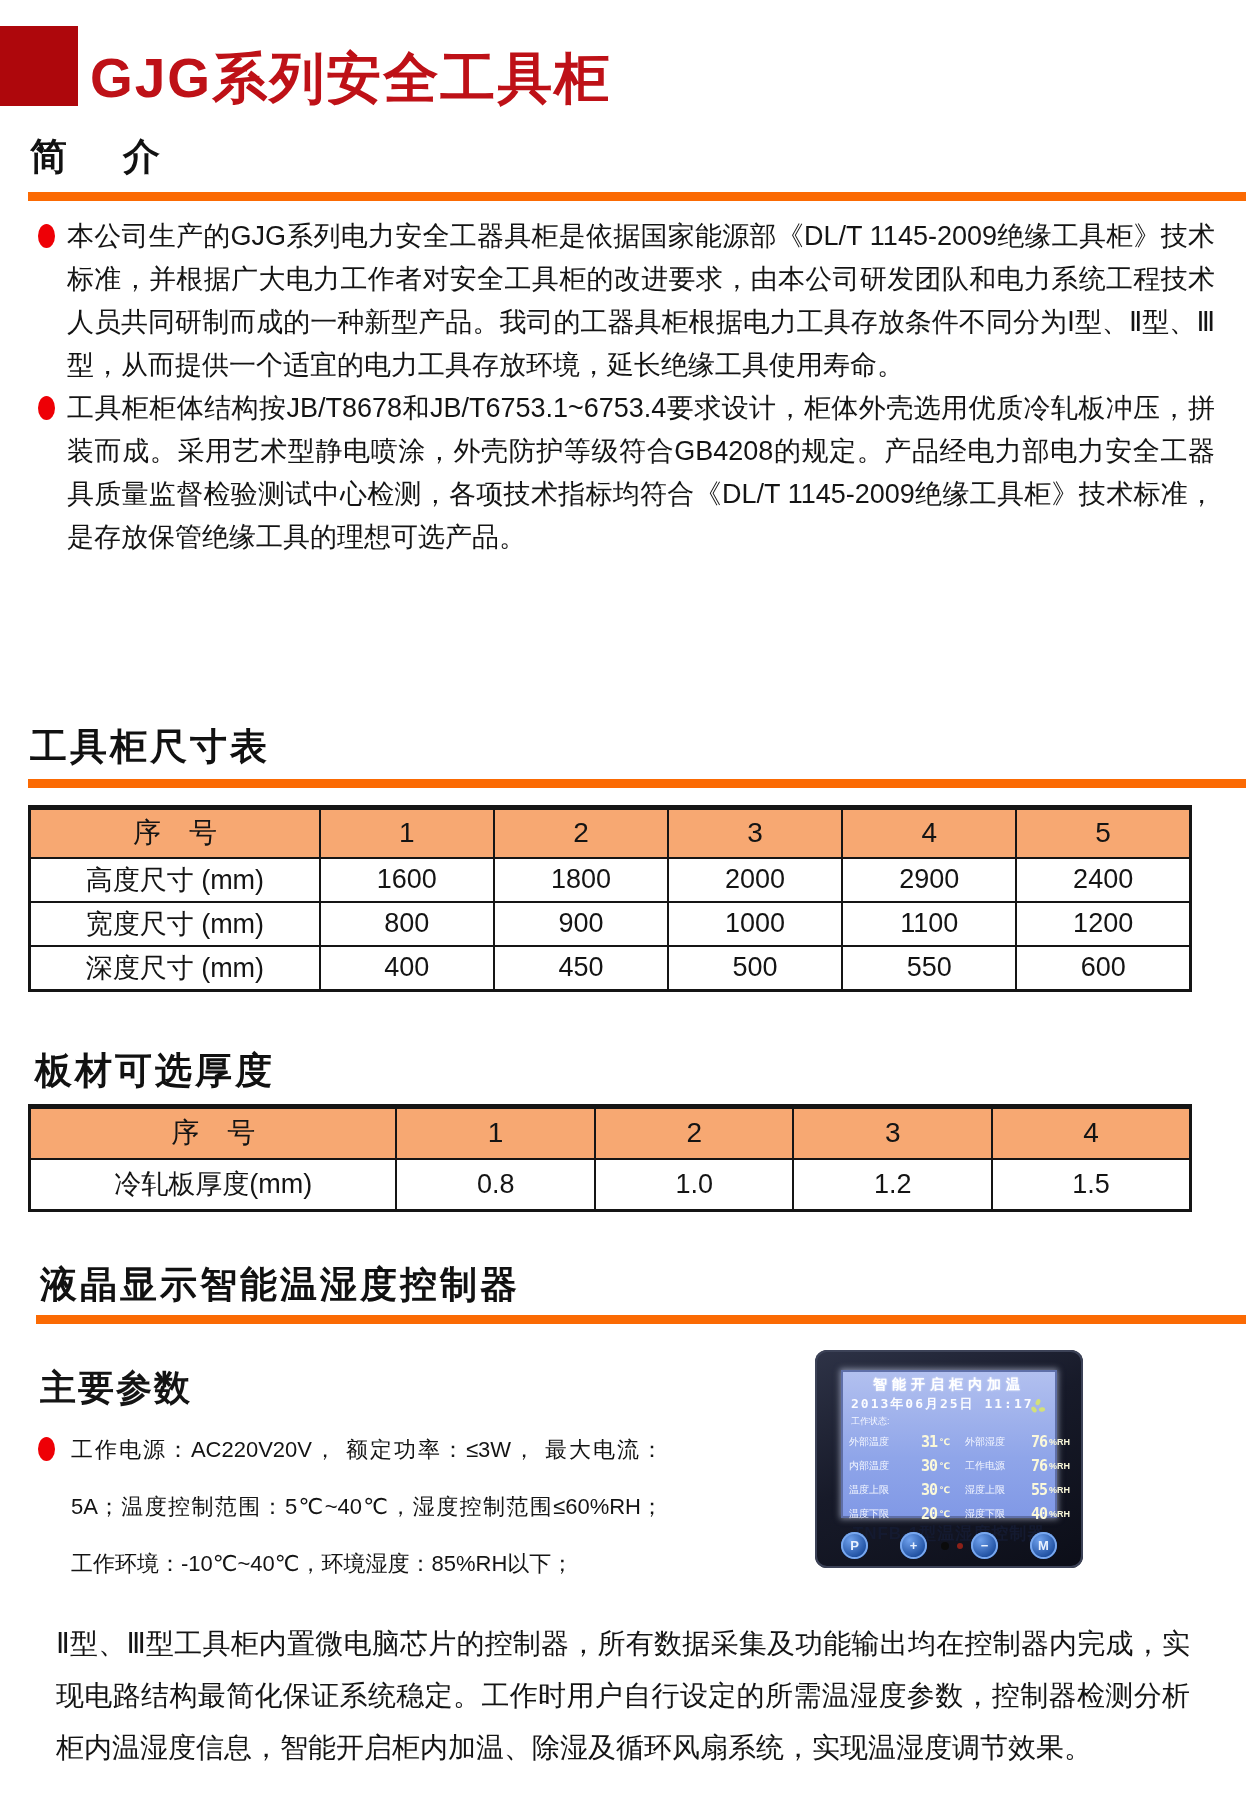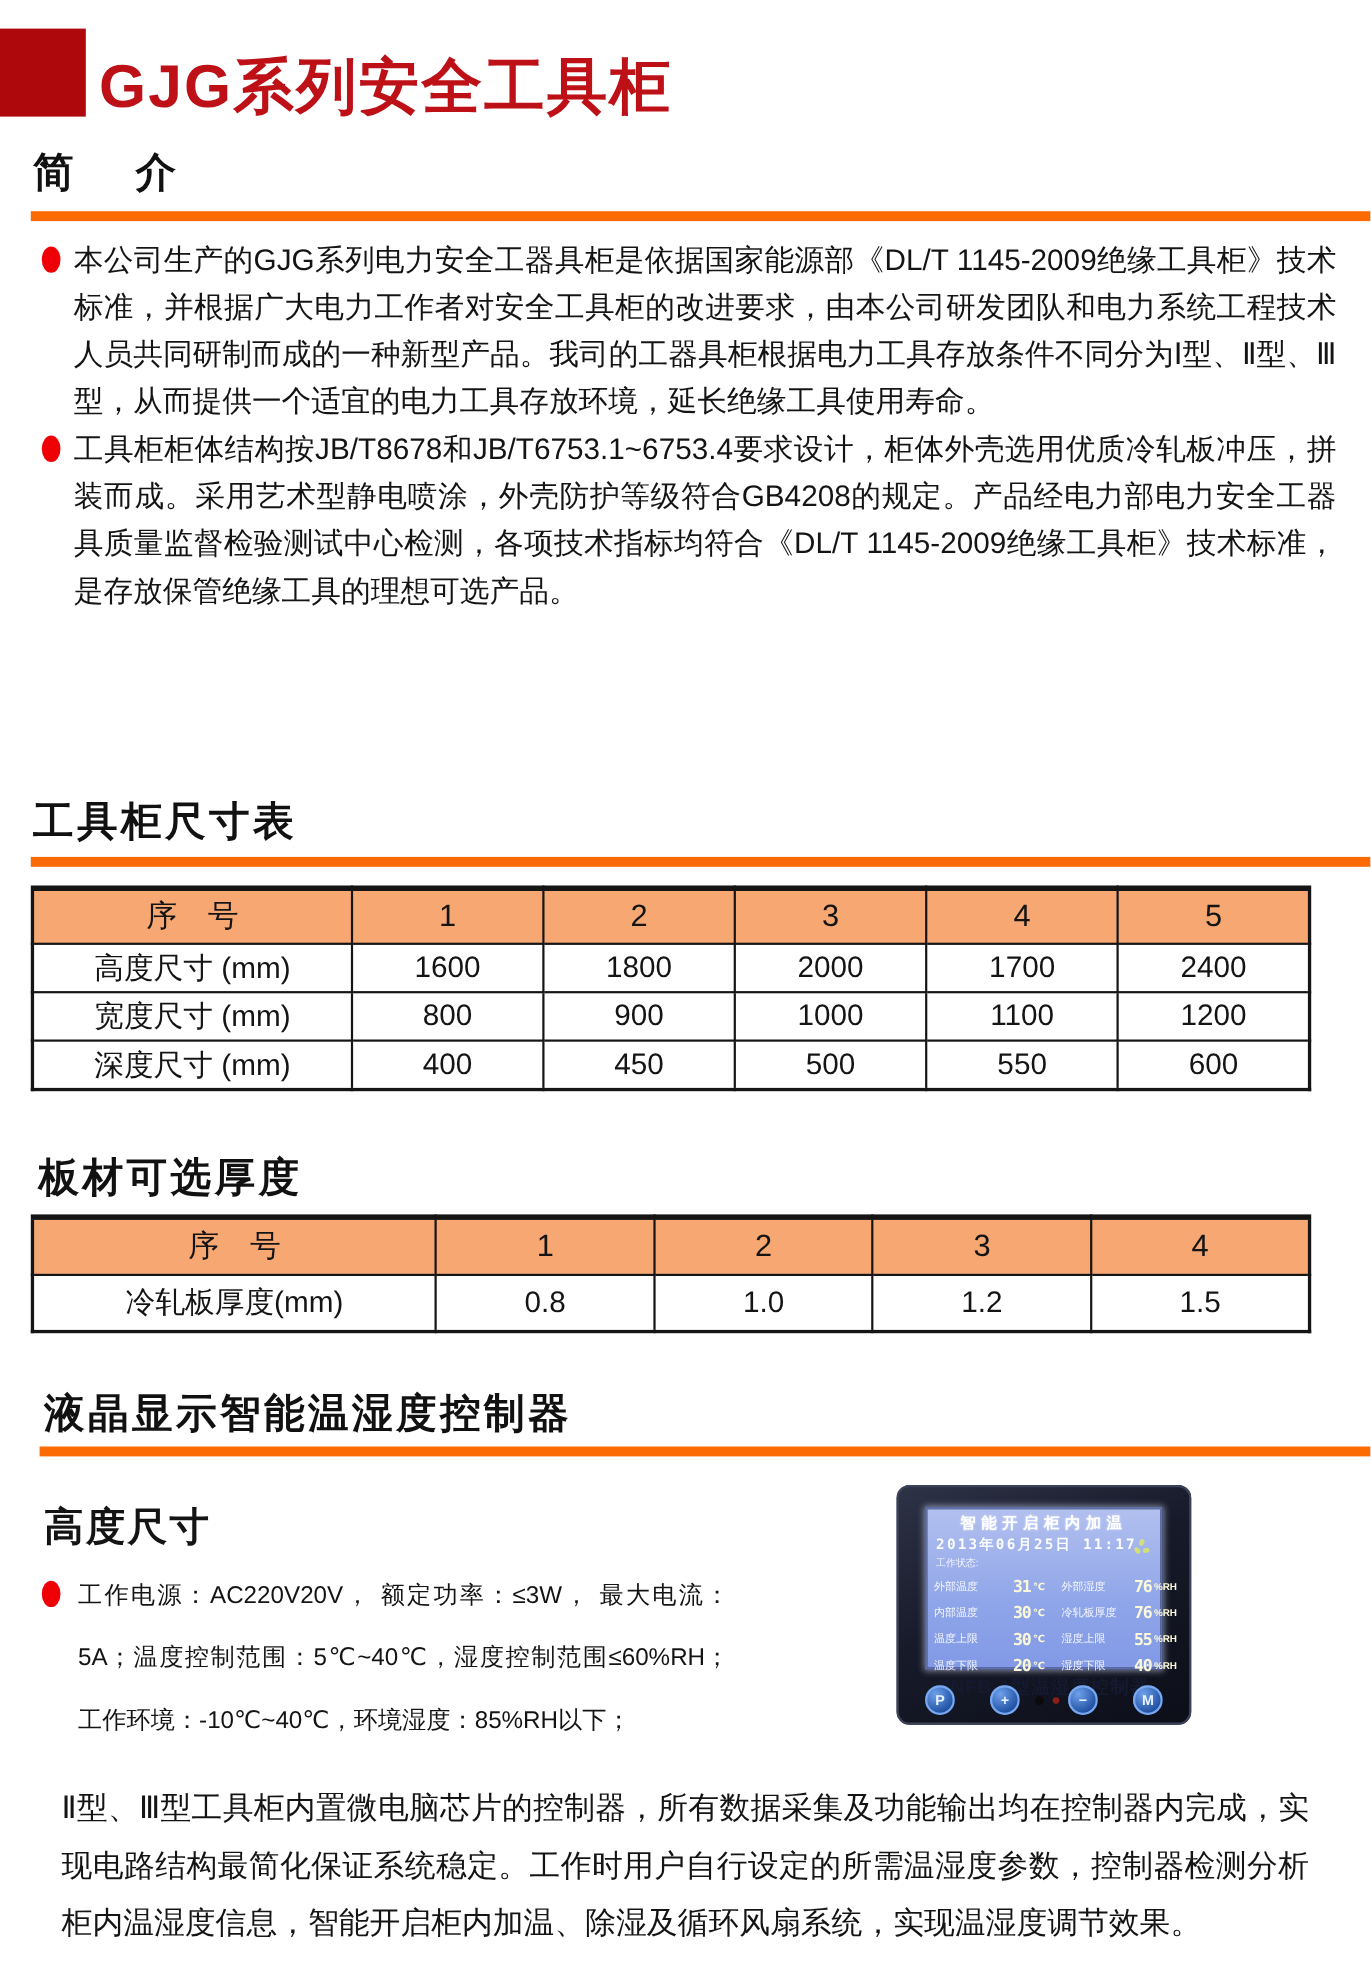--- a/index.html
+++ b/index.html
@@ -177,21 +177,21 @@
       <th>4</th>
       <th>5</th>
     </tr>
   </thead>
   <tbody>
     <tr>
       <td>高度尺寸 (mm)</td>
       <td>1600</td>
       <td>1800</td>
       <td>2000</td>
-      <td>1700</td>
+      <td>2900</td>
       <td>2400</td>
     </tr>
     <tr>
       <td>宽度尺寸 (mm)</td>
       <td>800</td>
       <td>900</td>
       <td>1000</td>
       <td>1100</td>
       <td>1200</td>
     </tr>
@@ -232,21 +232,21 @@
       <td>1.0</td>
       <td>1.2</td>
       <td>1.5</td>
     </tr>
   </tbody>
 </table>
 
 <h2 class="section-heading gap-before-lcd">液晶显示智能温湿度控制器</h2>
 <div class="orange-bar bar-3"></div>
 
-<h3 class="params-heading">高度尺寸</h3>
+<h3 class="params-heading">主要参数</h3>
 <div class="params-item">
   <span class="bullet-dot"></span>
   <p class="txt">工作电源：AC220V20V， 额定功率：≤3W， 最大电流：5A；温度控制范围：5℃~40℃，湿度控制范围≤60%RH；　工作环境：-10℃~40℃，环境湿度：85%RH以下；</p>
 </div>
 
 <div class="device">
   <div class="lcd">
     <div class="lcd-title">智能开启柜内加温</div>
     <div class="lcd-date">2013年06月25日 11:17</div>
     <svg class="fan-icon" width="18" height="18" viewBox="0 0 18 18">
@@ -263,21 +263,21 @@
         <span class="val">31</span>
         <span class="unit">℃</span>
         <span class="lbl">外部湿度</span>
         <span class="val">76</span>
         <span class="unit">%RH</span>
       </div>
       <div class="lcd-row">
         <span class="lbl">内部温度</span>
         <span class="val">30</span>
         <span class="unit">℃</span>
-        <span class="lbl">冷轧板厚度</span>
+        <span class="lbl">工作电源</span>
         <span class="val">76</span>
         <span class="unit">%RH</span>
       </div>
       <div class="lcd-row">
         <span class="lbl">温度上限</span>
         <span class="val">30</span>
         <span class="unit">℃</span>
         <span class="lbl">湿度上限</span>
         <span class="val">55</span>
         <span class="unit">%RH</span>

